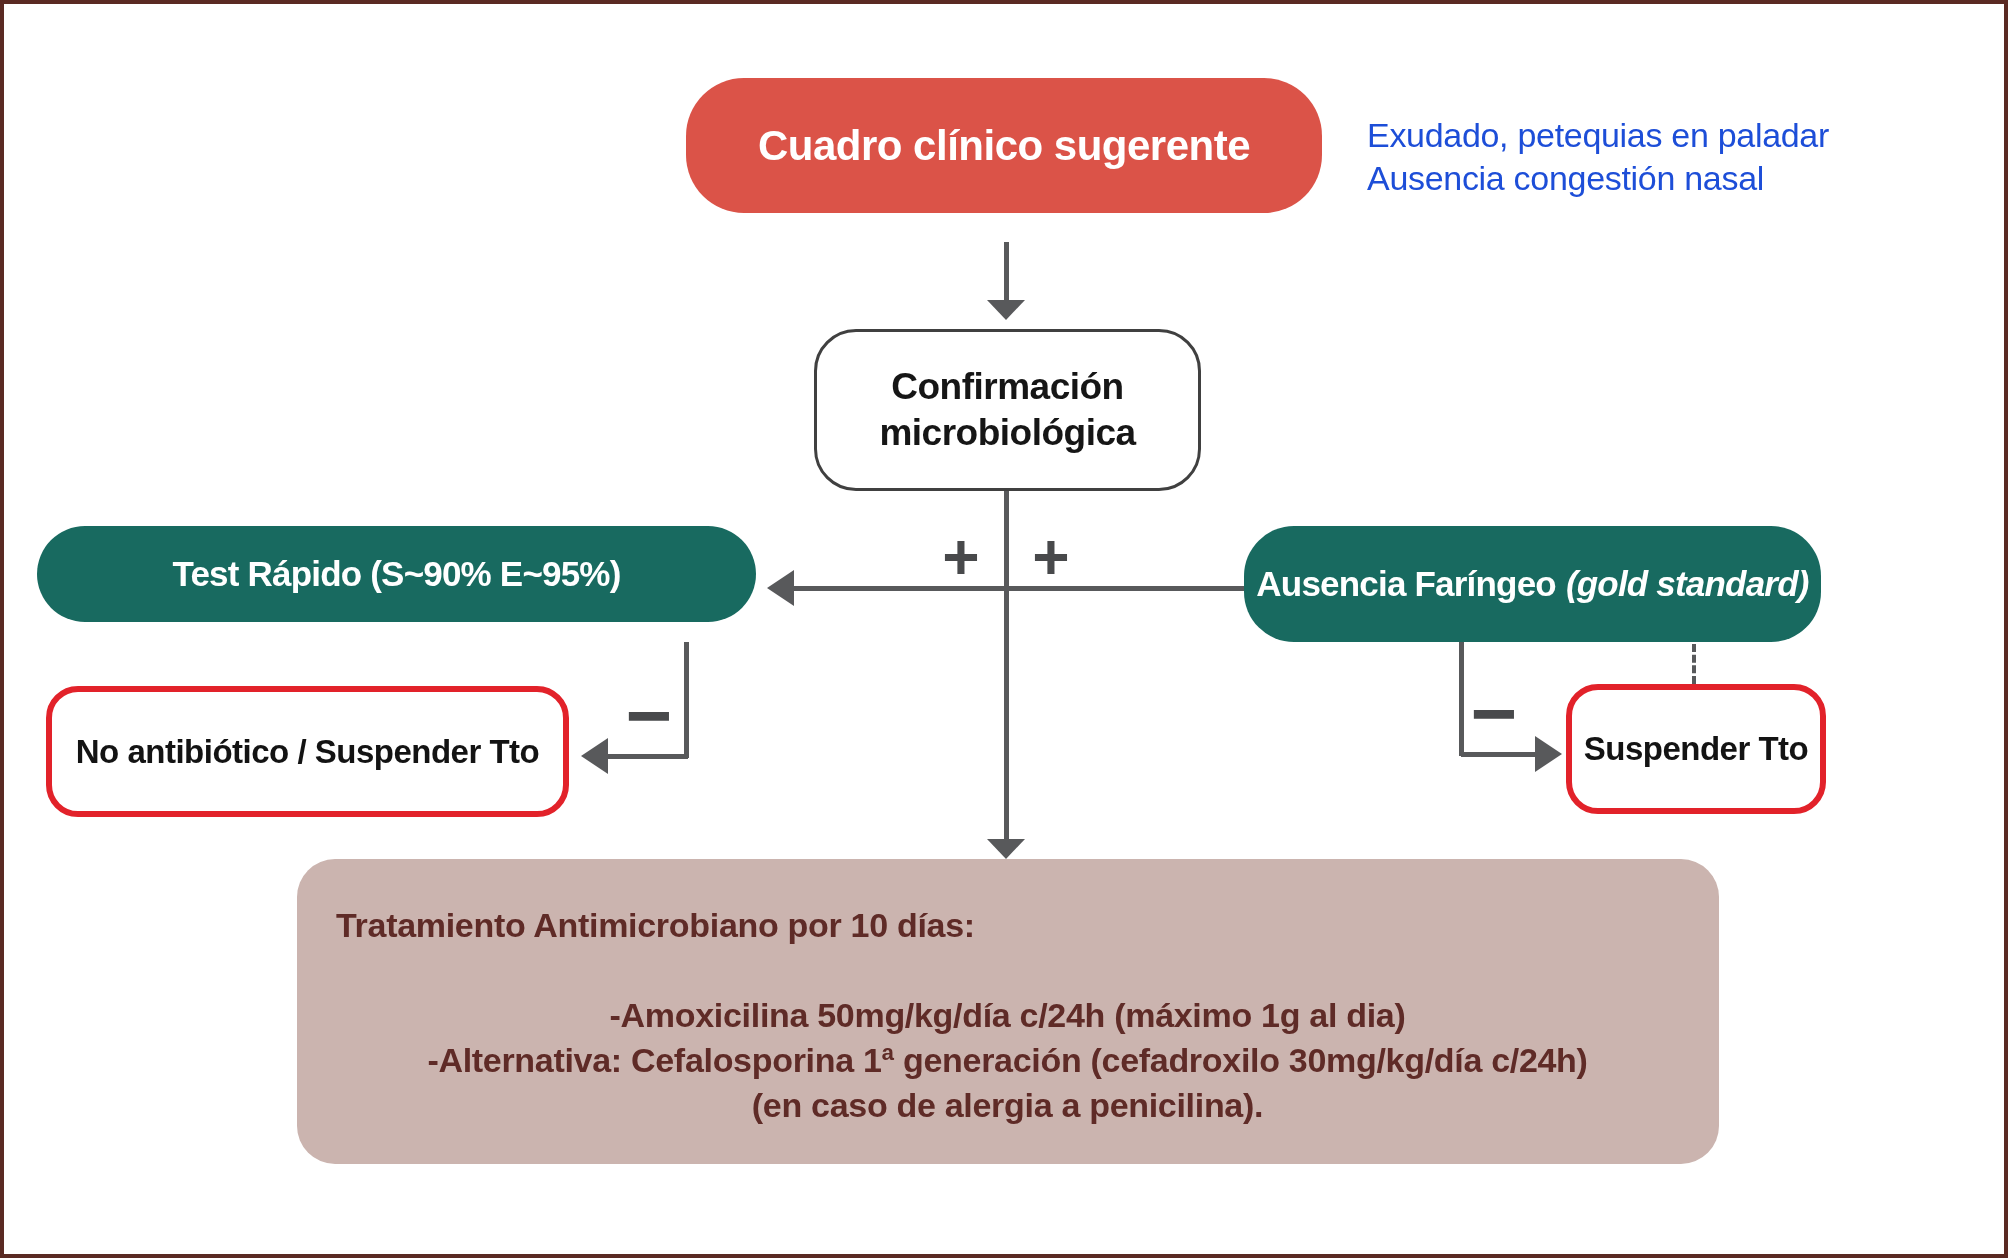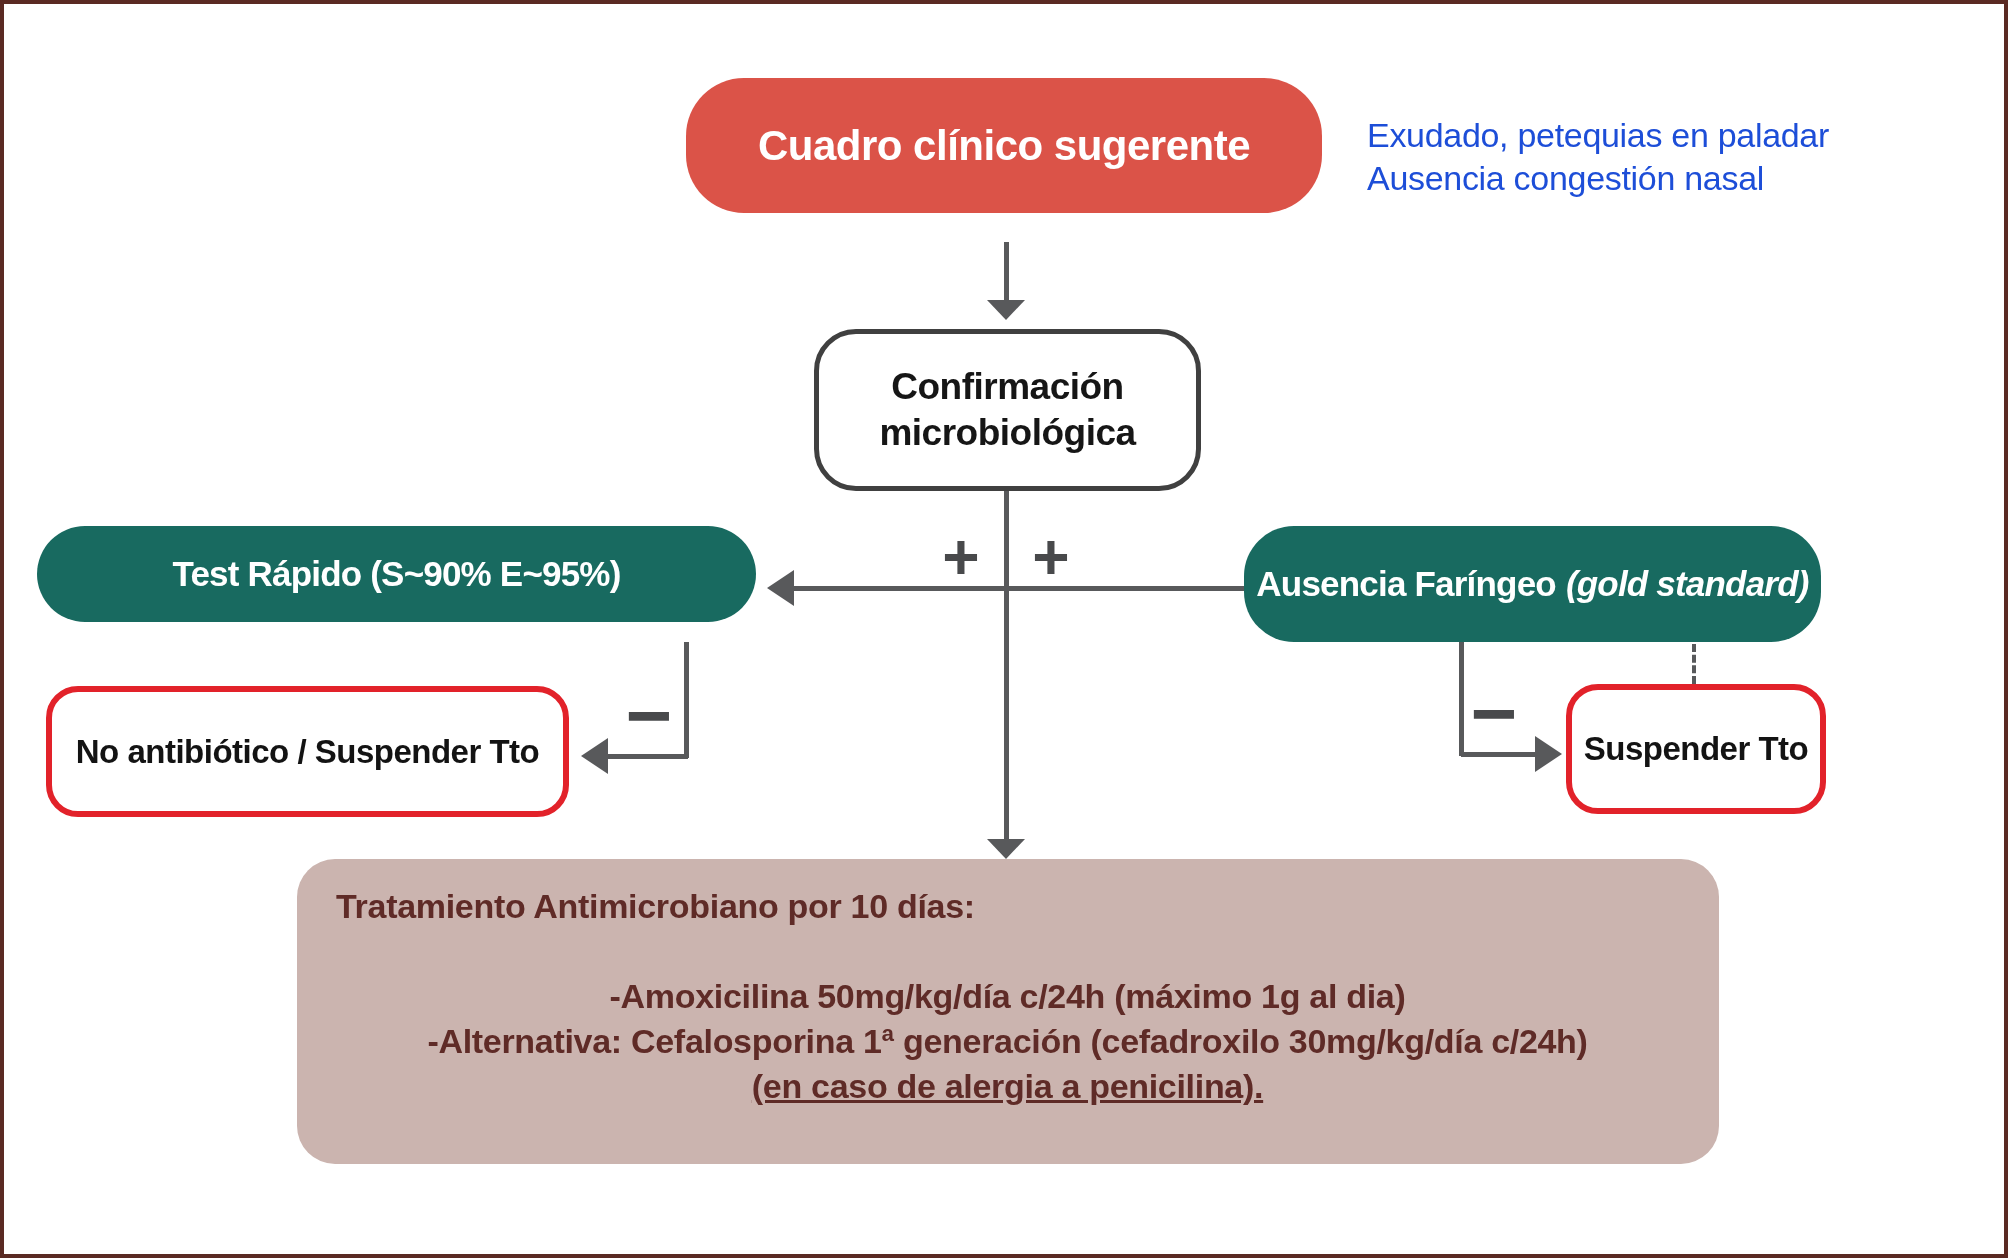--- a/index.html
+++ b/index.html
@@ -15,21 +15,21 @@
     color:#ffffff;font-size:42px;font-weight:bold;letter-spacing:-0.5px;
   }
   
   .annotation{
     position:absolute;left:1363px;top:110px;color:#1d4ed8;font-size:34px;font-weight:normal;
     line-height:43px;letter-spacing:-0.3px;white-space:nowrap;
   }
   
   .node-confirm{
     left:810px;top:325px;width:387px;height:162px;background:#ffffff;
-    border:5px solid #404040;border-radius:42px;color:#161616;
+    border:3px solid #404040;border-radius:42px;color:#161616;
     font-size:37px;font-weight:bold;line-height:46px;letter-spacing:-0.5px;
   }
   
   .node-teal{
     background:#186a60;border-radius:50px;color:#ffffff;
     font-size:35px;font-weight:bold;letter-spacing:-0.8px;white-space:nowrap;
   }
   .node-teal.left{left:33px;top:522px;width:719px;height:96px;}
   .node-teal.right{left:1240px;top:522px;width:577px;height:116px;}
   .node-teal .it{font-style:italic;margin-left:10px;}
@@ -37,21 +37,21 @@
   .node-outline{
     background:#ffffff;border:6px solid #e2222a;border-radius:32px;color:#131313;
     font-size:33px;font-weight:bold;letter-spacing:-0.5px;white-space:nowrap;
   }
   .node-outline.left{left:42px;top:682px;width:523px;height:131px;}
   .node-outline.right{left:1562px;top:680px;width:260px;height:130px;}
   
   .node-tan{
     position:absolute;left:293px;top:855px;width:1422px;height:305px;background:#cbb4af;
     border-radius:38px;box-sizing:border-box;color:#5f2b27;font-weight:bold;
-    font-size:34px;letter-spacing:-0.3px;padding:28px 40px 0 39px;text-align:left;
+    font-size:34px;letter-spacing:-0.3px;padding:47px 40px 0 39px;text-align:left;
   }
   .node-tan .title{margin-bottom:48px;}
   .node-tan .line{line-height:45px;}
   
   .line{position:absolute;background:#58595b;text-align:center;}
   .dashed-line{position:absolute;width:0;border-left:4px dashed #58595b;}
   
   .ah-down{position:absolute;width:0;height:0;border-left:19px solid transparent;border-right:19px solid transparent;border-top:20px solid #58595b;}
   .ah-left{position:absolute;width:0;height:0;border-top:18px solid transparent;border-bottom:18px solid transparent;border-right:27px solid #58595b;}
   .ah-right{position:absolute;width:0;height:0;border-top:18px solid transparent;border-bottom:18px solid transparent;border-left:27px solid #58595b;}
@@ -120,16 +120,16 @@
     <span>No antibiótico / Suspender Tto</span>
   </div>
   <div class="node node-outline right">
     <span>Suspender Tto</span>
   </div>
 
   <div class="node-tan">
     <div class="title">Tratamiento Antimicrobiano por 10 días:</div>
     <div class="line" style="position:static;background:none;">-Amoxicilina 50mg/kg/día c/24h (máximo 1g al dia)</div>
     <div class="line" style="position:static;background:none;">-Alternativa: Cefalosporina 1ª generación (cefadroxilo 30mg/kg/día c/24h)</div>
-    <div class="line" style="position:static;background:none;text-decoration:underline;">(en caso de alergia a penicilina).</div>
+    <div class="line" style="position:static;background:none;">(en caso de alergia a penicilina).</div>
   </div>
 
 </div>
 
 </body></html>

